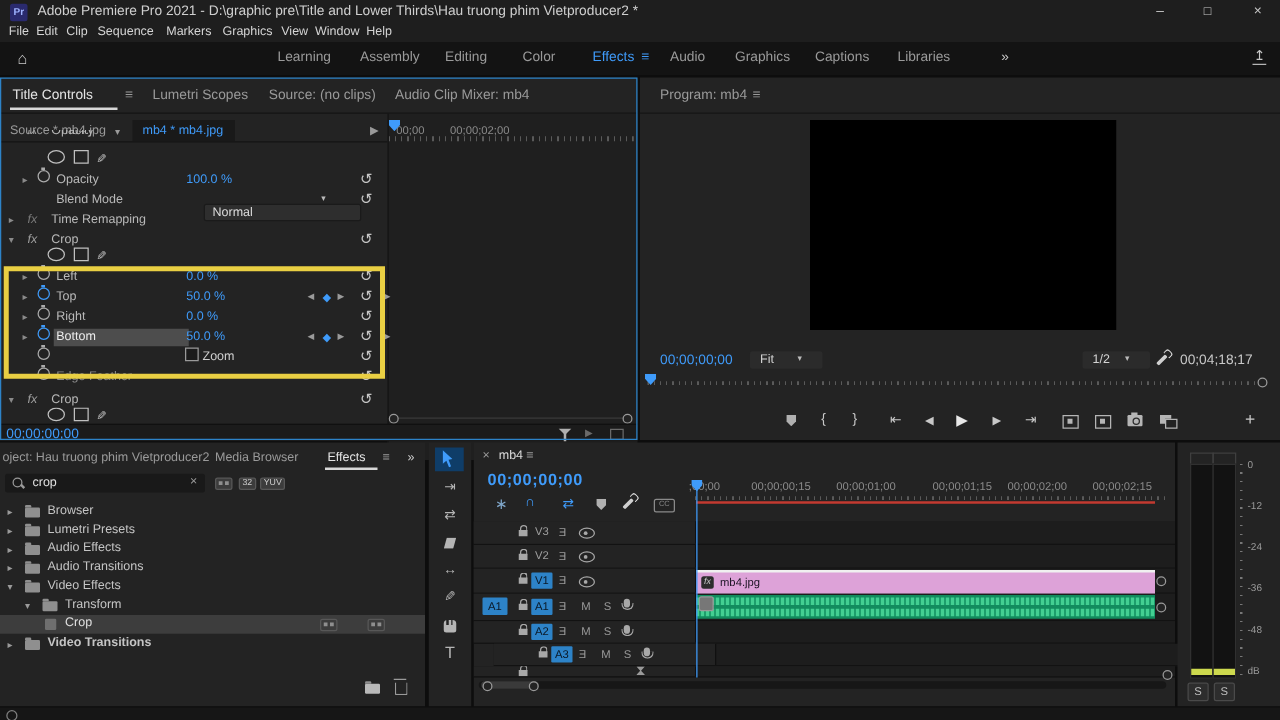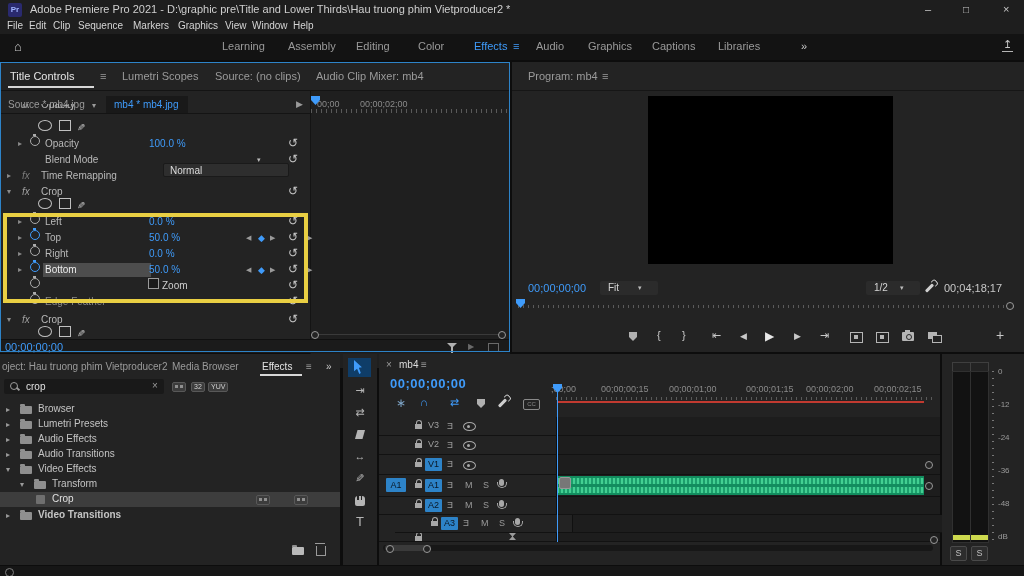--- a/index.html
+++ b/index.html
@@ -402,20 +402,24 @@
       <span class="t f9 gray" style="left:68px;top:4px;">Ǝ</span>
       <span class="eye" style="position:absolute;left:84px;top:5px;"></span>
     </div>
     <div class="trow" style="left:0;top:101px;height:19px;background:#1d1d1d;">
       <div class="hd"></div>
       <span class="lock" style="position:absolute;left:36px;top:7px;"></span>
       <span class="trackbtn on" style="top:3px;">V1</span>
       <span class="t f9 gray" style="left:68px;top:4px;">Ǝ</span>
       <span class="eye" style="position:absolute;left:84px;top:6px;"></span>
 
+      <div class="t" style="left:178px;top:1px;width:367px;height:17px;background:#dda2d8;border-top:2px solid #f0f0f0;">
+        <span class="fxbadge" style="left:4px;top:3px;">fx</span>
+        <span class="t f9" style="left:19px;top:3px;color:#1c1424;">mb4.jpg</span>
+      </div>
       <span class="ring" style="left:546px;top:6px;"></span>
     </div>
     <div class="trow" style="left:0;top:121px;height:21px;background:#1d1d1d;">
       <div class="hd"></div>
       <span class="t" style="left:7px;top:3px;width:20px;height:14px;background:#2d83c8;border-radius:1px;color:#0a1826;font-size:9px;line-height:14px;text-align:center;">A1</span>
       <span class="lock" style="position:absolute;left:36px;top:8px;"></span>
       <span class="trackbtn on" style="top:4px;">A1</span>
       <span class="t f9 gray" style="left:68px;top:5px;">Ǝ</span>
       <span class="t f9 gray" style="left:86px;top:5px;">M</span>
       <span class="t f9 gray" style="left:104px;top:5px;">S</span>

